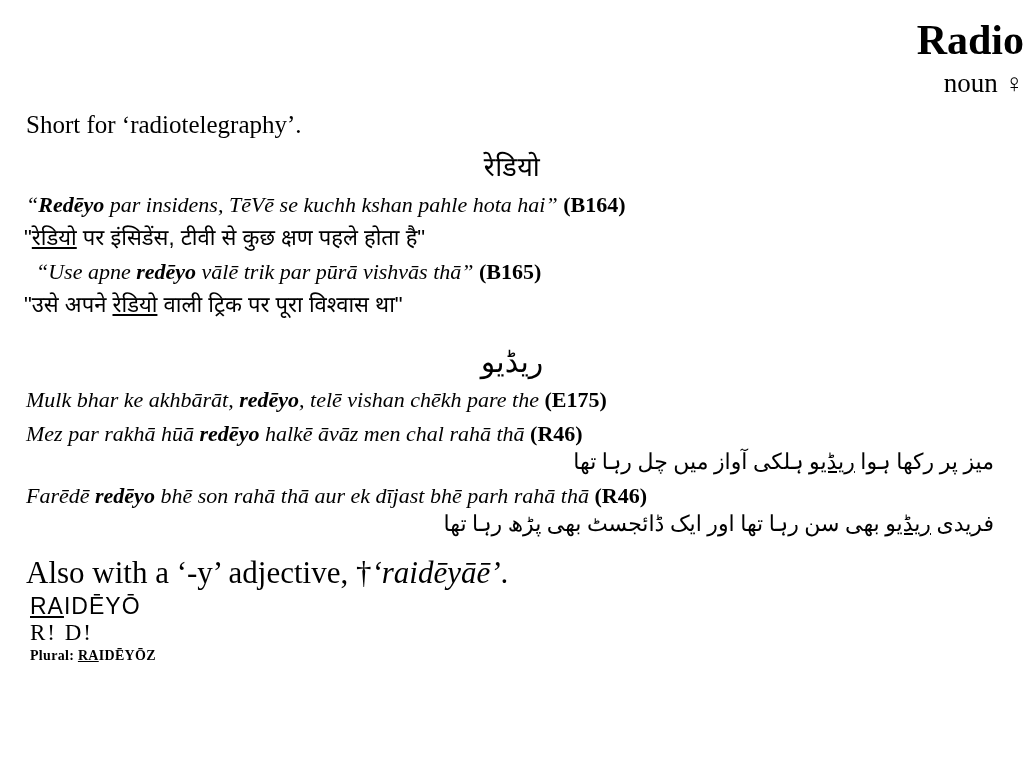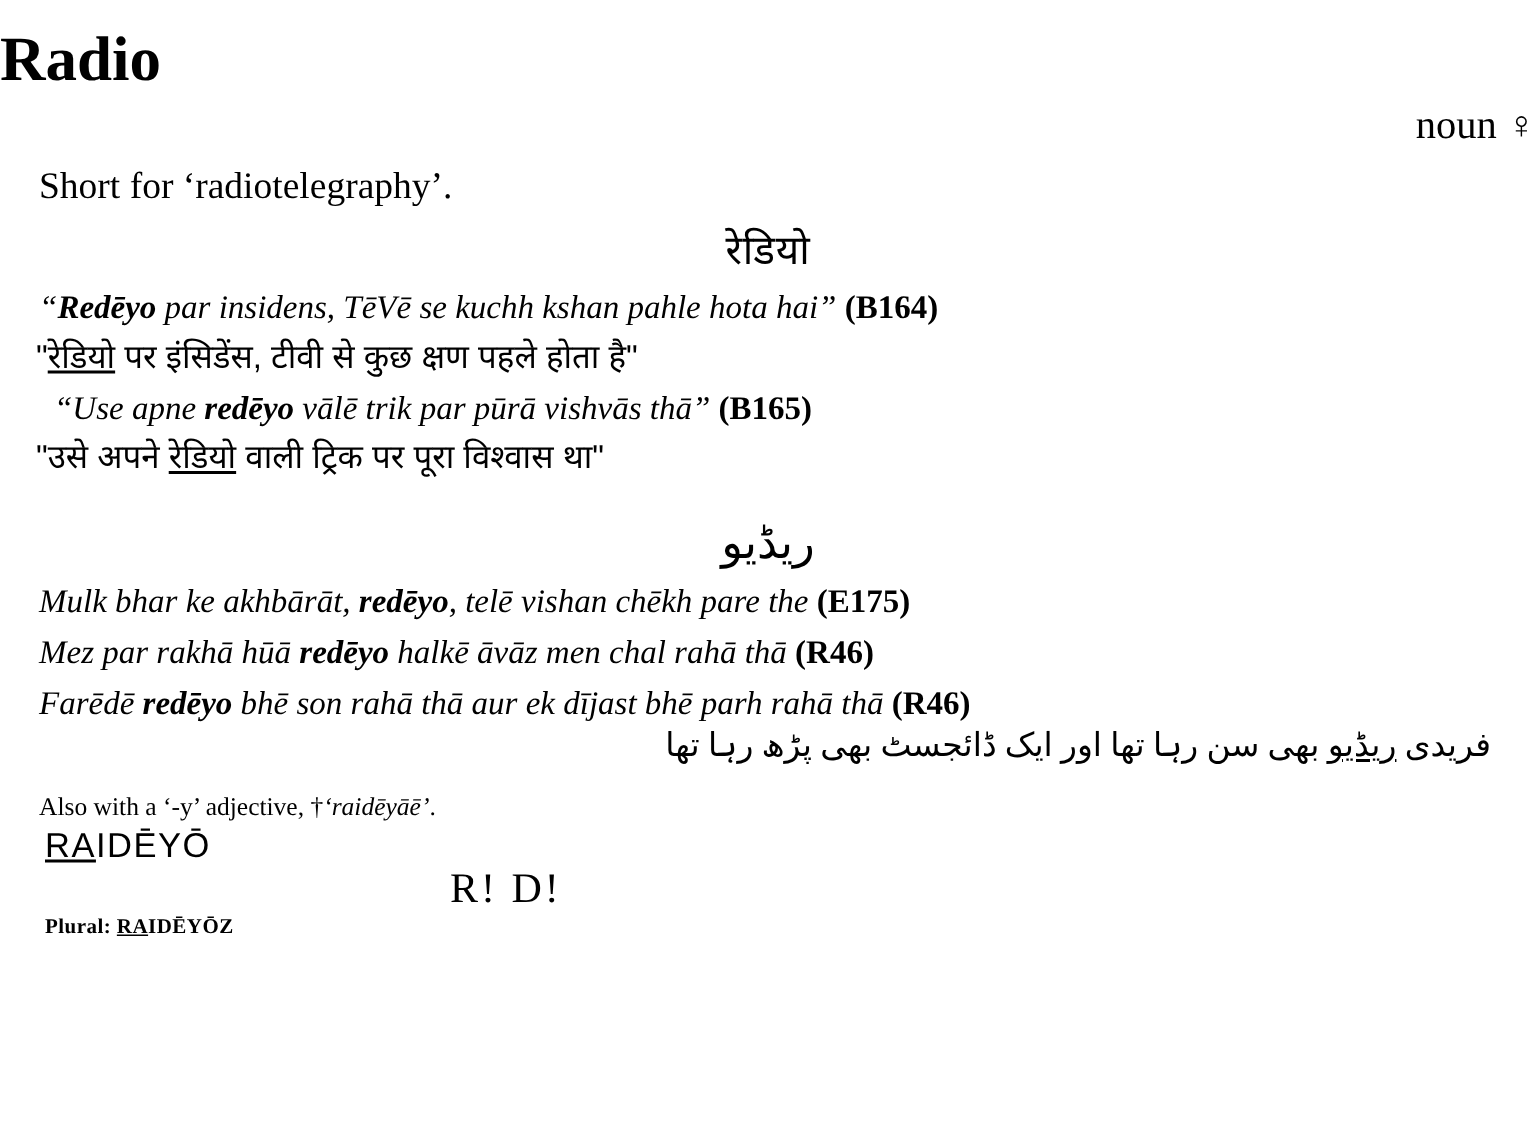--- a/index.html
+++ b/index.html
@@ -18,21 +18,21 @@
   .page {
     width: 1024px;
     height: 758px;
     position: relative;
     box-sizing: border-box;
     padding: 0;
   }
 
   
   .headword {
-    text-align: left;
+    text-align: right;
     font-family: "Liberation Serif", serif;
     font-weight: bold;
     font-size: 42px;
     line-height: 1.05;
     margin-top: 18px;
   }
   .pos-line {
     text-align: right;
     font-size: 27px;
     margin-top: 6px;
@@ -88,21 +88,21 @@
 
   .cite-ur {
     font-size: 22px;
     direction: rtl;
     text-align: right;
     margin: 2px 30px 0 0;
     font-family: "Liberation Serif", serif;
   }
 
   .also {
-    font-size: 17px;
+    font-size: 31px;
     margin: 18px 0 0 26px;
   }
   .also i {
     font-style: italic;
   }
 
   .bottom-row {
     margin: 2px 0 0 30px;
     display: flex;
     align-items: flex-start;
@@ -111,22 +111,21 @@
   .roman-entry {
     font-family: "Liberation Sans", sans-serif;
     font-size: 23px;
     letter-spacing: 1px;
   }
   .roman-entry .u {
     text-decoration: underline;
   }
   .ipa {
     font-family: "Liberation Serif", serif;
-    font-size: 28px;
-    margin-left: 270px;
+    font-size: 23px;
     letter-spacing: 2px;
   }
   .plural {
     font-family: Liberation Serif, serif;
     font-size: 14px;
     font-weight: bold;
     margin: 2px 0 0 30px;
     letter-spacing: 0.3px;
   }
 </style>
@@ -162,20 +161,23 @@
 
   <div class="script-heading urdu">ریڈیو</div>
 
   <div class="cite-en">
     <span>Mulk bhar ke akhbārāt, </span><b>redēyo</b><span>, telē vishan chēkh pare the </span><span class="ref">(E175)</span>
   </div>
 
   <div class="cite-en">
     <span>Mez par rakhā hūā </span><b>redēyo</b><span> halkē āvāz men chal rahā thā </span><span class="ref">(R46)</span>
   </div>
+  <div class="cite-ur">
+    <span>میز پر رکھا ہوا </span><span class="u">ریڈیو</span><span> ہلکی آواز میں چل رہا تھا</span>
+  </div>
 
   <div class="cite-en">
     <span>Farēdē </span><b>redēyo</b><span> bhē son rahā thā aur ek dījast bhē parh rahā thā </span><span class="ref">(R46)</span>
   </div>
   <div class="cite-ur">
     <span>فریدی </span><span class="u">ریڈیو</span><span> بھی سن رہا تھا اور ایک ڈائجسٹ بھی پڑھ رہا تھا</span>
   </div>
 
   <div class="also">
     <span>Also with a ‘-y’ adjective, †</span><i>‘raidēyāē’</i><span>.</span>

